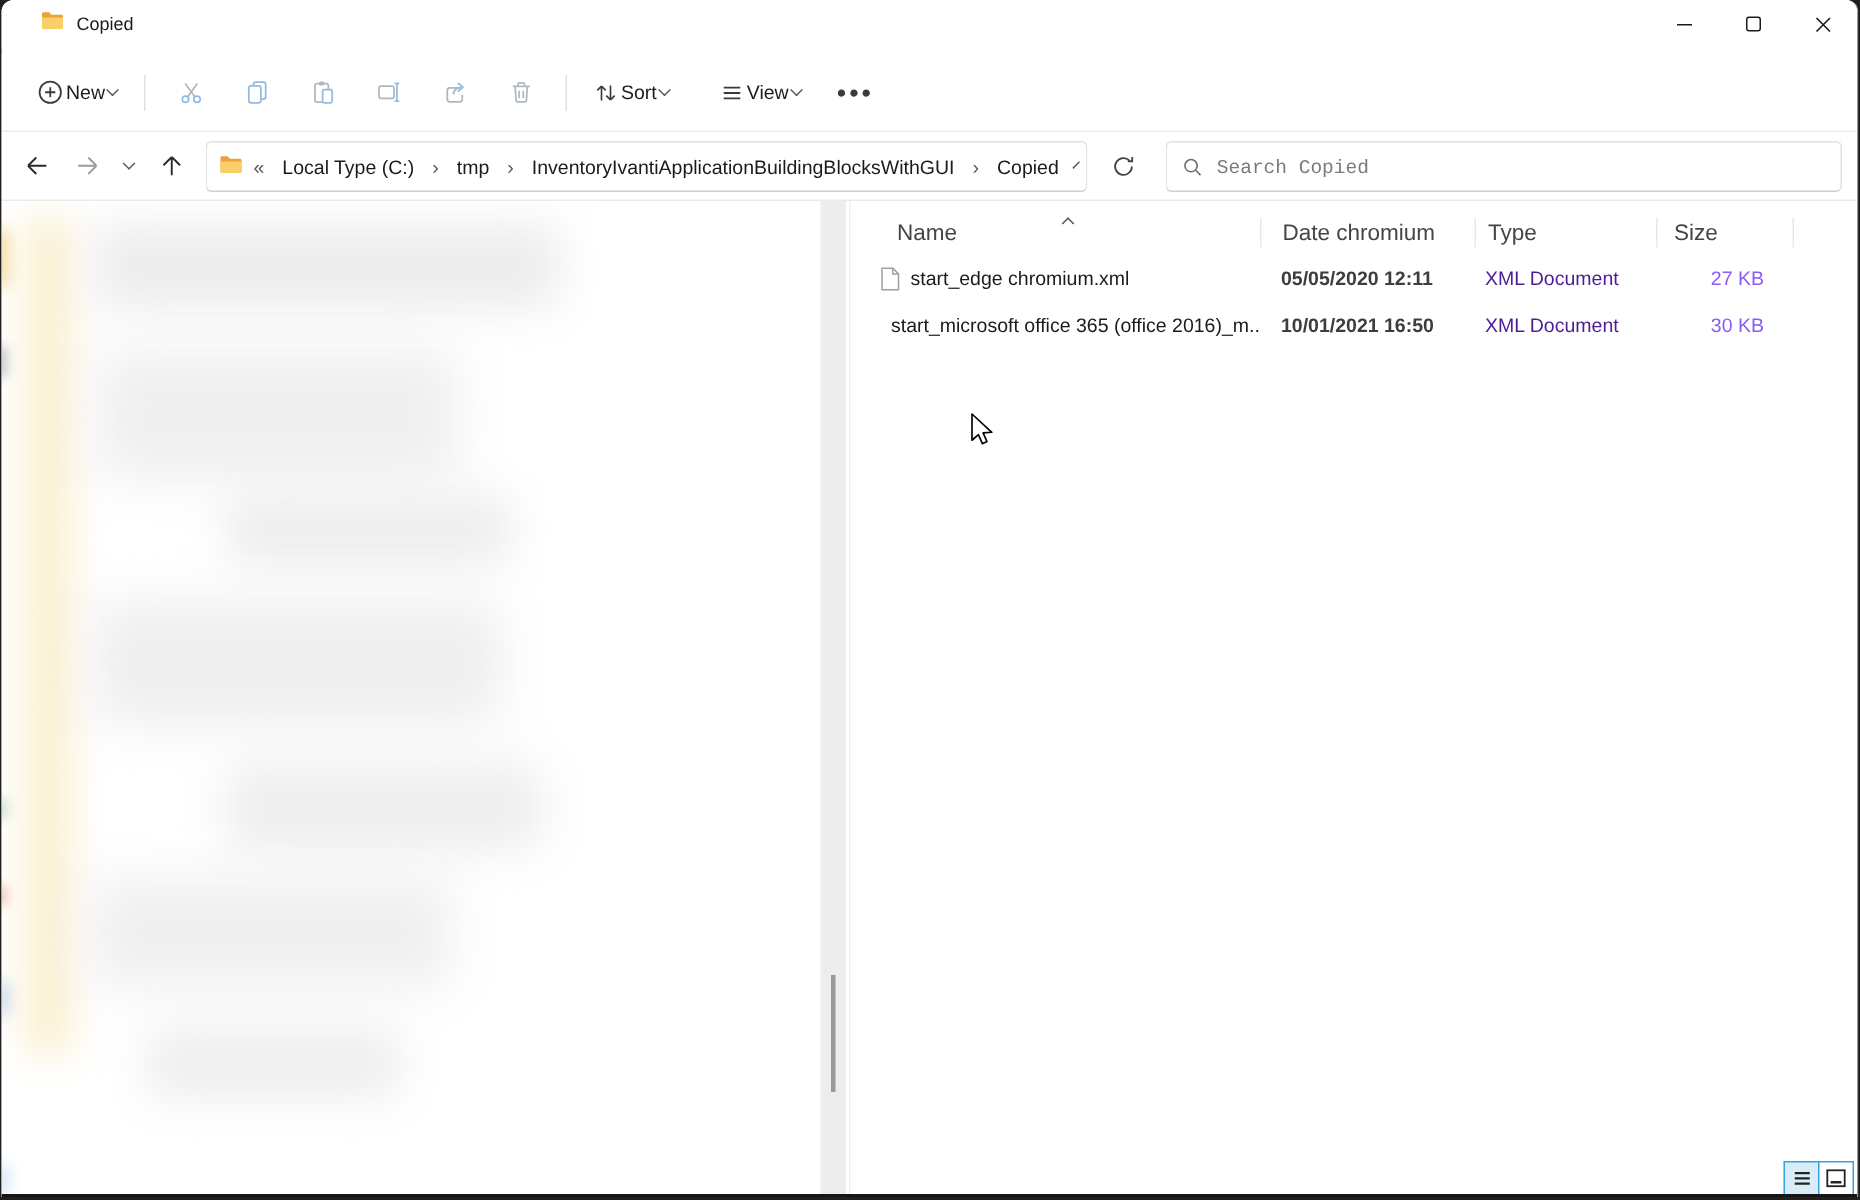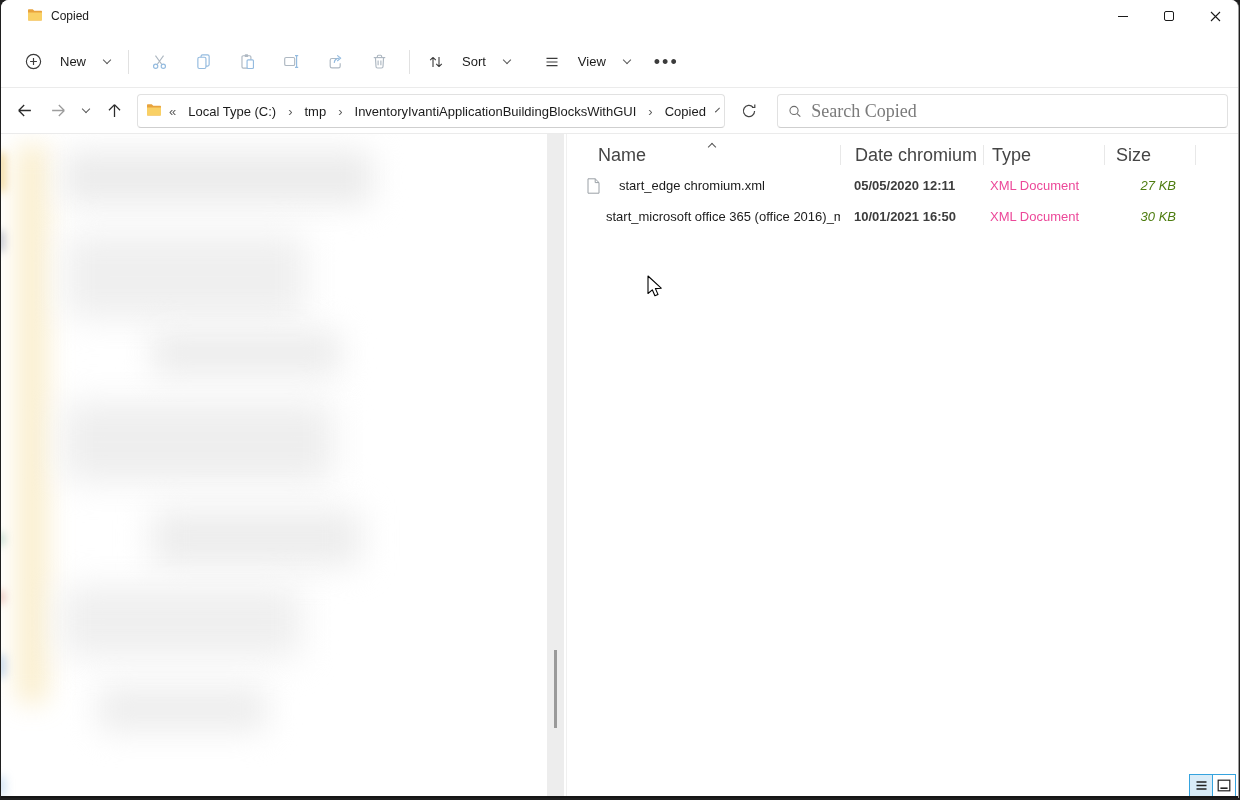--- a/index.html
+++ b/index.html
@@ -11,58 +11,58 @@
   .titlebar { position:absolute; left:0; top:0; width:100%; height:32px; background:#fff; }
   .title-left { position:absolute; left:26px; top:0; height:32px; display:flex; align-items:center; gap:8px; }
   .title-text { font-size:12px; color:#1b1b1b; }
   .win-controls { position:absolute; right:0; top:0; height:32px; display:flex; }
   .ctrl { width:46px; height:32px; display:flex; align-items:center; justify-content:center; }
   .min-glyph { width:10px; height:1px; background:#1b1b1b; }
   .max-glyph { width:10px; height:10px; border:1.1px solid #1b1b1b; border-radius:2px; }
 
   
   .toolbar { position:absolute; left:0; top:36px; width:100%; height:51px; display:flex; align-items:center; background:#fff; }
-  .tb-btn { display:flex; align-items:center; gap:18px; padding:0 10px; height:36px; border-radius:4px; color:#1b1b1b; font-size:13px; }
+  .tb-btn { display:flex; align-items:center; gap:2px; padding:0 10px; height:36px; border-radius:4px; color:#1b1b1b; font-size:13px; }
   .tb-icon-btn { width:44px; height:36px; display:flex; align-items:center; justify-content:center; }
   .tb-sep { width:1px; height:24px; background:#e1e1e1; margin:0 8px; }
   .chev { width:6px; height:6px; border-right:1.1px solid #5a5a5a; border-bottom:1.1px solid #5a5a5a; transform:rotate(45deg); margin-top:-3px; }
   .ellipsis { font-size:18px; color:#3b3b3b; letter-spacing:2px; padding:0 14px; line-height:10px; }
 
   
   .navbar { position:absolute; left:0; top:88px; width:100%; height:45px; background:#fff; display:flex; align-items:center; }
   .nav-arrow { width:34px; height:34px; display:flex; align-items:center; justify-content:center; border-radius:4px; }
   .addr-box { position:absolute; left:136px; top:6px; width:588px; height:34px; border:1px solid #e1e1e1; border-bottom-color:#cfcfcf;
               border-radius:4px; display:flex; align-items:center; padding:0 8px; gap:6px; font-size:13px; color:#1b1b1b; background:#fff; }
   .crumb { padding:4px 5px; border-radius:3px; white-space:nowrap; }
   .crumb-sep { color:#5a5a5a; font-size:13px; padding:0 1px; }
   .addr-chev { margin-left:auto; margin-right:6px; }
   .refresh-btn { position:absolute; left:732px; top:6px; width:32px; height:34px; display:flex; align-items:center; justify-content:center; }
   .search-box { position:absolute; left:776px; top:6px; width:451px; height:34px; border:1px solid #e1e1e1; border-bottom-color:#cfcfcf;
                 border-radius:4px; display:flex; align-items:center; padding:0 10px; gap:9px; background:#fff; }
-  .search-box input { border:none; outline:none; font-size:18px; width:100%; font-family:Liberation Serif, serif; color:#1b1b1b; background:transparent; }
+  .search-box input { border:none; outline:none; font-size:13px; width:100%; font-family:Liberation Mono, monospace; color:#1b1b1b; background:transparent; }
   .search-box input::placeholder { color:#7a7a7a; }
   .hdiv { position:absolute; left:0; width:100%; height:1px; background:#ebebeb; }
 
   
   .content { position:absolute; left:0; top:134px; width:100%; height:664px; background:#fff; }
   .sidebar { position:absolute; left:0; top:0; width:546px; height:100%; overflow:hidden; }
   .blob { position:absolute; border-radius:10px; }
   .sb-scroll-track { position:absolute; left:546px; top:0; width:17px; height:100%; background:#ededed; }
   .sb-scroll-thumb { position:absolute; left:7px; top:516px; width:3px; height:78px; background:#9a9a9a; }
   .vdiv { position:absolute; left:565px; top:0; width:1px; height:100%; background:#f0f0f0; }
 
   .filepane { position:absolute; left:566px; top:0; width:672px; height:100%; }
-  .lv-header { position:absolute; left:0; top:6px; width:100%; height:30px; display:flex; align-items:center; font-size:18px; color:#454545; }
+  .lv-header { position:absolute; left:0; top:6px; width:100%; height:30px; display:flex; align-items:center; font-size:15px; color:#454545; }
   .col-sep { width:1px; height:20px; background:#e8e8e8; }
   .sort-chev { position:absolute; left:142px; top:-1px; width:6px; height:6px; border-left:1.1px solid #555; border-top:1.1px solid #555; transform:rotate(45deg); }
   .lv-row { position:absolute; left:0; width:100%; height:31px; display:flex; align-items:center; font-size:13px; color:#1b1b1b; border-radius:4px; }
-  .cell-name { width:273px; display:flex; align-items:center; gap:19px; padding-left:20px; white-space:nowrap; overflow:hidden; }
+  .cell-name { width:273px; display:flex; align-items:center; gap:7px; padding-left:20px; white-space:nowrap; overflow:hidden; }
   .cell-date { width:142px; padding-left:14px; color:#3d3d3d;font-weight:bold; }
-  .cell-type { width:120px; padding-left:8px; color:#ec4899; }
-  .cell-size { width:90px; padding-right:16px; text-align:right; color:#4d7c0f;font-style:italic; }
+  .cell-type { width:120px; padding-left:8px; color:#4c1d95; }
+  .cell-size { width:90px; padding-right:16px; text-align:right; color:#8b5cf6; }
   .hcol-name { width:273px; padding-left:31px; position:relative; }
   .hcol-date { width:142px; padding-left:14px; }
   .hcol-type { width:120px; padding-left:8px; }
   .hcol-size { width:90px; padding-left:11px; }
 
   
   .view-toggles { position:absolute; right:2px; bottom:1px; display:flex; }
   .vt-btn { width:24px; height:23px; display:flex; align-items:center; justify-content:center; border:1px solid #35a3de; }
   .vt-details { background:#d9ecf8; }
   .vt-icons { background:#ffffff; margin-left:-1px; }

